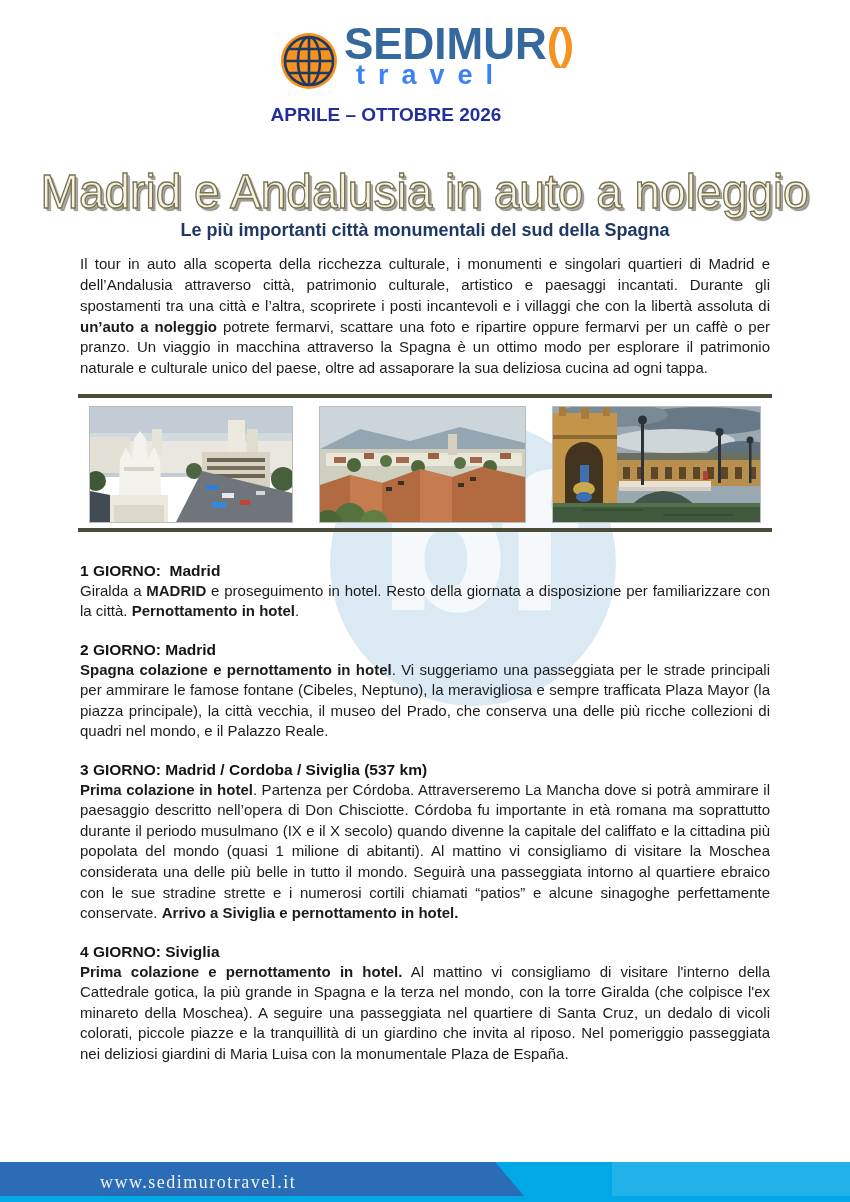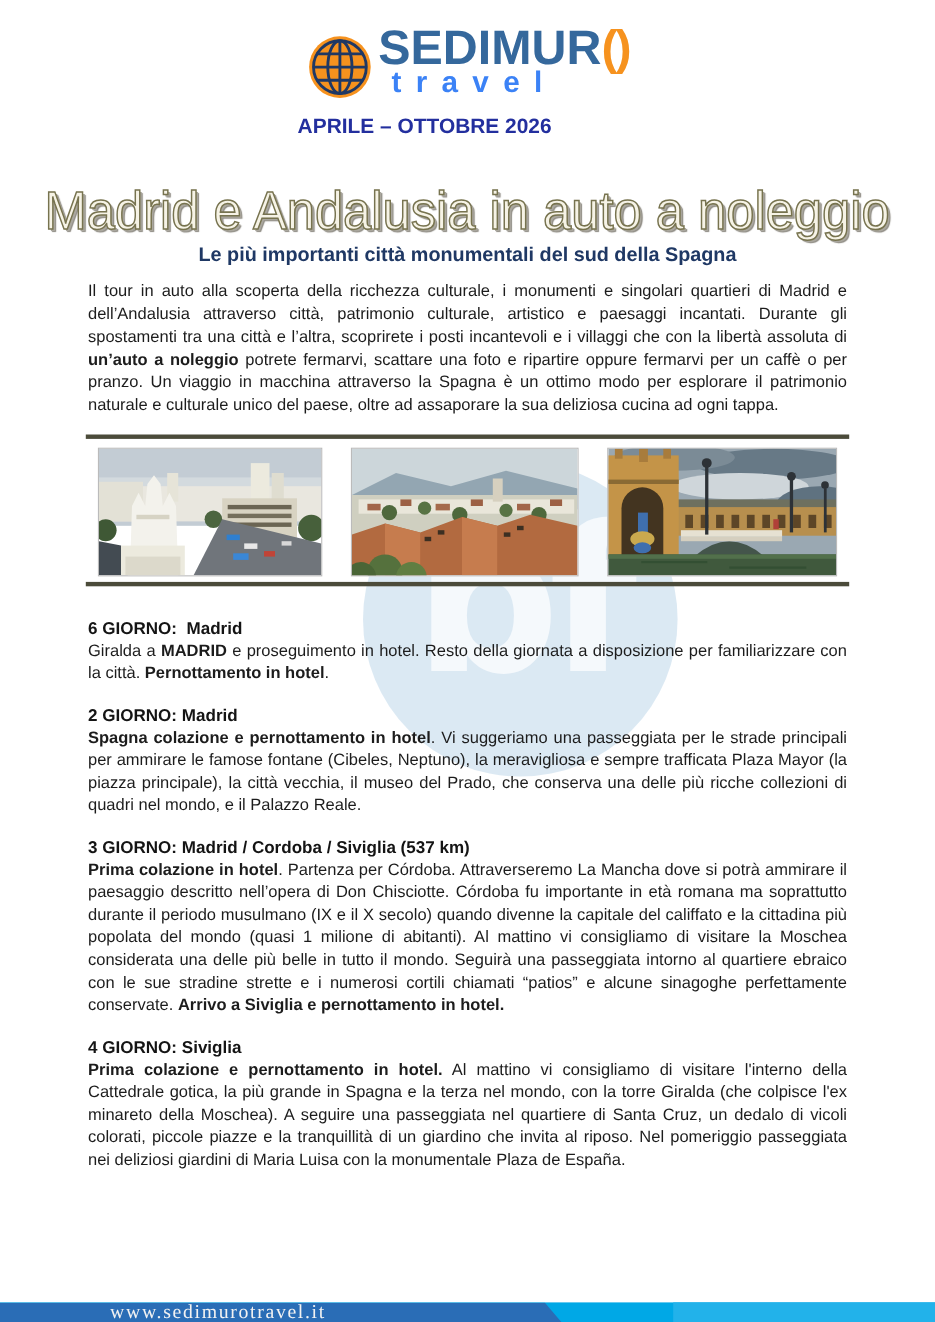--- a/index.html
+++ b/index.html
@@ -56,21 +56,21 @@
   }
   .photo-strip { display:flex; justify-content:space-between; align-items:flex-start; }
   .photo { border:1px solid #bbbbbb; background:#fff; }
   .photo svg { display:block; }
 
   .itinerary { margin:30px 80px 0; }
   .day { margin-bottom:19px; }
   .day h3 { font-size:15.5px; font-weight:bold; margin:0 0 1px 0; white-space:pre-wrap; color:#141414; }
   .day p { margin:0; text-align:justify; font-size:15px; line-height:1.37; }
 
-  .footer { position:absolute; left:0; bottom:0; width:850px; height:18px; background:#00a8e6; z-index:2; }
+  .footer { position:absolute; left:0; bottom:0; width:850px; height:40px; background:#00a8e6; z-index:2; }
   .footer-light2 { position:absolute; right:0; top:0; width:238px; height:34px; background:#22b2ea; }
   .footer-dark { position:absolute; left:0; top:0; width:524px; height:34px; background:#2a6db6;
     -webkit-clip-path:polygon(0 0, 94.5% 0, 100% 100%, 0 100%);
     clip-path:polygon(0 0, 94.5% 0, 100% 100%, 0 100%); }
   .footer-site { position:absolute; left:100px; top:50%; transform:translateY(-50%);
     font-family:"Liberation Serif", serif; font-size:18px; color:#f2f2f2; letter-spacing:1.5px; }
 </style>
 </head>
 <body>
 
@@ -215,21 +215,21 @@
             <rect y="96" width="207" height="4" fill="#52704b"></rect>
             <rect x="30" y="102" width="60" height="2" fill="#334f33"></rect>
             <rect x="110" y="107" width="70" height="2" fill="#334f33"></rect>
           </svg>
         </div>
       </div>
     </div>
 
     <div class="itinerary">
       <section class="day">
-        <h3>6 GIORNO:  Madrid</h3>
+        <h3>1 GIORNO:  Madrid</h3>
         <p><span>Giralda a </span><span class="b">MADRID</span><span> e proseguimento in hotel.  Resto della giornata a disposizione per familiarizzare con la città. </span><span class="b">Pernottamento in hotel</span><span>.</span></p>
       </section>
       <section class="day">
         <h3>2 GIORNO: Madrid</h3>
         <p><span class="b">Spagna colazione e pernottamento in hotel</span><span>. Vi suggeriamo una passeggiata per le strade principali per ammirare le famose fontane (Cibeles, Neptuno), la meravigliosa e sempre trafficata Plaza Mayor (la piazza principale), la città vecchia, il museo del Prado, che conserva una delle più ricche collezioni di quadri nel mondo, e il Palazzo Reale.</span></p>
       </section>
       <section class="day">
         <h3>3 GIORNO: Madrid / Cordoba / Siviglia (537 km)</h3>
         <p><span class="b">Prima colazione in hotel</span><span>. Partenza per Córdoba. Attraverseremo La Mancha dove si potrà ammirare il paesaggio descritto nell’opera di Don Chisciotte. Córdoba fu importante in età romana ma soprattutto durante il periodo musulmano (IX e il X secolo) quando divenne la capitale del califfato e la cittadina più popolata del mondo (quasi 1 milione di abitanti). Al mattino vi consigliamo di visitare la Moschea considerata una delle più belle in tutto il mondo. Seguirà una passeggiata intorno al quartiere ebraico con le sue stradine strette e i numerosi cortili chiamati “patios” e alcune sinagoghe perfettamente conservate. </span><span class="b">Arrivo a Siviglia e pernottamento in hotel.</span></p>
       </section>

